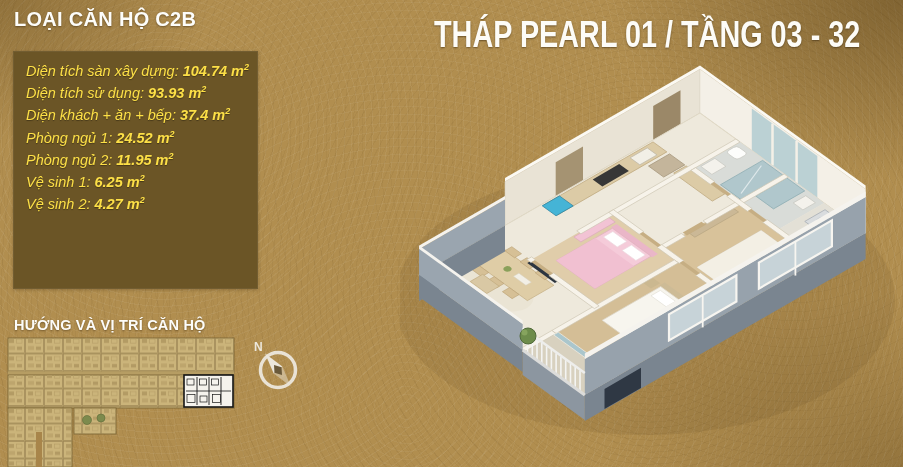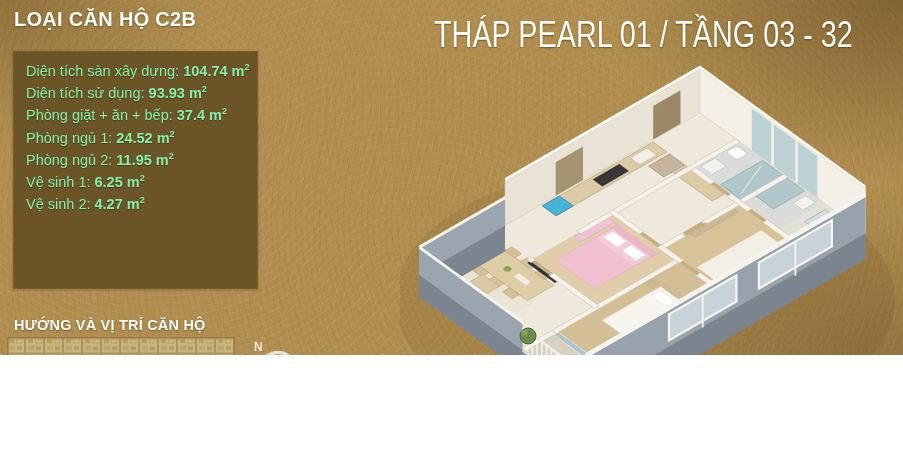--- a/index.html
+++ b/index.html
@@ -1,40 +1,40 @@
 <!DOCTYPE html>
 <html><head>
 <meta charset="utf-8">
 <style>
   html,body{margin:0;padding:0;}
   body{font-family:"Liberation Sans","DejaVu Sans",sans-serif;}
   .stage{
-    position:relative;width:903px;height:355px;overflow:hidden;
+    position:relative;width:903px;height:467px;overflow:hidden;
     background-color:#b18e4f;
     background-image:
       radial-gradient(ellipse 420px 260px at 100% 0%, rgba(62,42,10,.42), transparent 70%),
       radial-gradient(ellipse 300px 200px at 0% 0%, rgba(62,42,10,.28), transparent 70%),
       radial-gradient(ellipse 420px 240px at 100% 100%, rgba(62,42,10,.25), transparent 72%),
       repeating-radial-gradient(circle at 18% 28%, rgba(255,255,255,.05) 0 1px, transparent 1px 7px),
       repeating-radial-gradient(circle at 72% 62%, rgba(80,55,15,.06) 0 1px, transparent 1px 6px),
       repeating-radial-gradient(circle at 45% 88%, rgba(255,255,255,.045) 0 1px, transparent 1px 8px),
       repeating-radial-gradient(circle at 88% 30%, rgba(80,55,15,.05) 0 1px, transparent 1px 9px);
   }
   .abs{position:absolute;}
   .unit-type{left:14px;top:8px;color:#fdfdfa;font-weight:bold;font-size:20px;line-height:22px;
     letter-spacing:.3px;text-shadow:0 1px 2px rgba(40,25,5,.45);}
   .spec-panel{left:13px;top:51px;width:245px;height:238px;background:#6b5526;
     box-shadow:inset 0 0 0 1px rgba(255,255,255,.05), 0 1px 3px rgba(40,25,5,.25);}
   .spec-list{padding:9px 6px 0 13px;}
-  .spec-row{color:#86efac;font-size:14.5px;line-height:22.2px;white-space:nowrap;
-    text-shadow:0 1px 1px rgba(0,0,0,.35);}
+  .spec-row{color:#fde047;font-size:14.5px;line-height:22.2px;white-space:nowrap;
+    text-shadow:0 1px 1px rgba(0,0,0,.35);font-style:italic;}
   .spec-row .lbl::after{content:": ";}
   .spec-row b{font-weight:bold;}
   .spec-row sup{font-size:9px;vertical-align:super;line-height:0;}
-  .main-title{left:434px;top:14px;width:470px;color:#fdfcf7;font-size:36px;font-weight:400;
+  .main-title{left:434px;top:14px;width:470px;color:#fdfcf7;font-size:36px;font-weight:700;
     text-shadow:0 1px 2px rgba(40,25,5,.5);white-space:nowrap;}
   .main-title .squeeze{display:inline-block;transform:scaleX(.80);transform-origin:left center;
     letter-spacing:0px;}
   .loc-title{left:14px;top:317px;color:#fdfdfa;font-weight:bold;font-size:14.5px;
     letter-spacing:.2px;text-shadow:0 1px 2px rgba(40,25,5,.45);}
   svg{display:block;}
 </style>
 </head>
 <body>
 
@@ -49,21 +49,21 @@
 
         <div class="spec-row">
           <span class="lbl">Diện tích sàn xây dựng</span><b><span>104.74</span> <span>m</span><sup>2</sup></b>
         </div>
 
         <div class="spec-row">
           <span class="lbl">Diện tích sử dụng</span><b><span>93.93</span> <span>m</span><sup>2</sup></b>
         </div>
 
         <div class="spec-row">
-          <span class="lbl">Phòng giặt + ăn + bếp</span><b><span>37.4</span> <span>m</span><sup>2</sup></b>
+          <span class="lbl">Diện khách + ăn + bếp</span><b><span>37.4</span> <span>m</span><sup>2</sup></b>
         </div>
 
         <div class="spec-row">
           <span class="lbl">Phòng ngủ 1</span><b><span>24.52</span> <span>m</span><sup>2</sup></b>
         </div>
 
         <div class="spec-row">
           <span class="lbl">Phòng ngủ 2</span><b><span>11.95</span> <span>m</span><sup>2</sup></b>
         </div>
 

